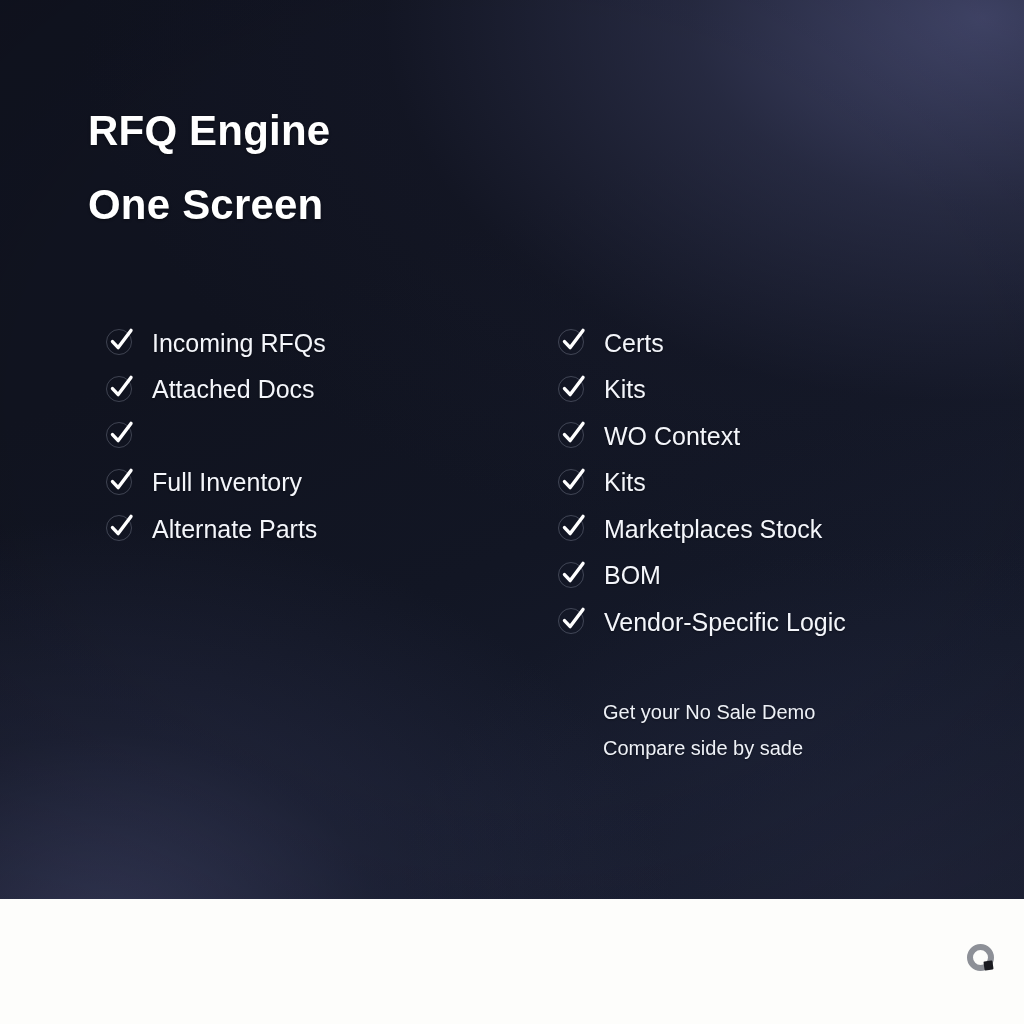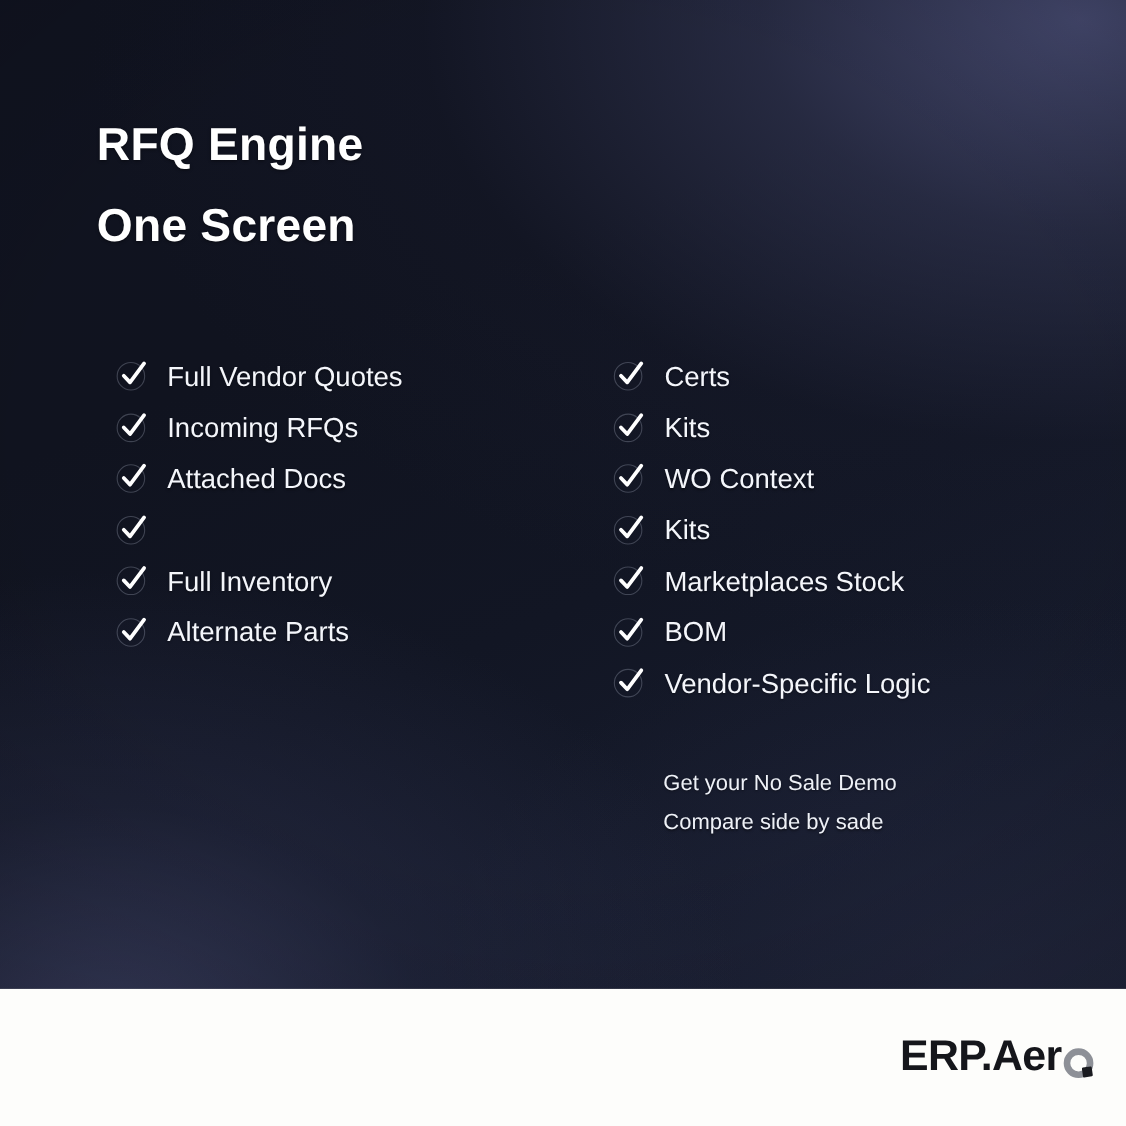--- a/index.html
+++ b/index.html
@@ -168,29 +168,20 @@
     </div>
 
     <div class="col" id="col-left">
         <div class="check-row">
           <span class="check-icon">
             <span class="ring"></span>
             <svg viewBox="0 0 32 32" aria-hidden="true">
               <path d="M7.5 16.6 L13.2 22.6 L26.0 5.4" fill="none" stroke="#ffffff" stroke-width="3.4" stroke-linecap="round" stroke-linejoin="round"></path>
             </svg>
           </span>
-          <span class="check-label">Full Vendor Quotes</span>
-        </div>
-        <div class="check-row">
-          <span class="check-icon">
-            <span class="ring"></span>
-            <svg viewBox="0 0 32 32" aria-hidden="true">
-              <path d="M7.5 16.6 L13.2 22.6 L26.0 5.4" fill="none" stroke="#ffffff" stroke-width="3.4" stroke-linecap="round" stroke-linejoin="round"></path>
-            </svg>
-          </span>
           <span class="check-label">Incoming RFQs</span>
         </div>
         <div class="check-row">
           <span class="check-icon">
             <span class="ring"></span>
             <svg viewBox="0 0 32 32" aria-hidden="true">
               <path d="M7.5 16.6 L13.2 22.6 L26.0 5.4" fill="none" stroke="#ffffff" stroke-width="3.4" stroke-linecap="round" stroke-linejoin="round"></path>
             </svg>
           </span>
           <span class="check-label">Attached Docs</span>
@@ -289,21 +280,20 @@
       </div>
 
     <div id="cta">
       <span class="cta-line">Get your No Sale Demo</span>
       <span class="cta-line">Compare side by sade</span>
     </div>
   </div>
 
   <div id="footer">
     <div id="logo">
-      <span>ERP.Aer</span>
       <span id="logo-mark">
         <span class="ring-o"></span>
         <span class="ring-notch"></span>
       </span>
     </div>
   </div>
 
 </div>
 
 </body></html>

